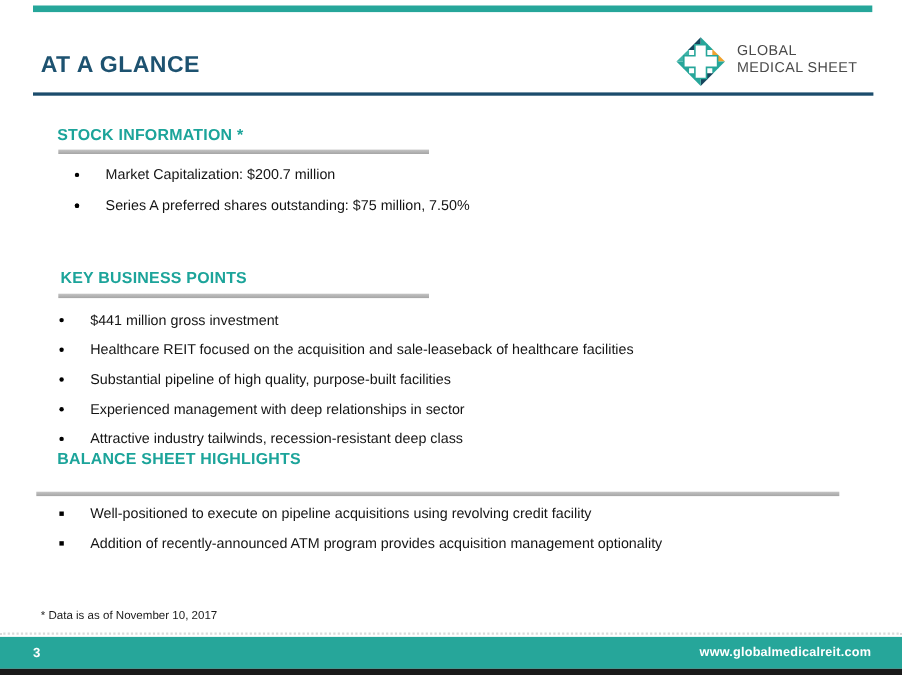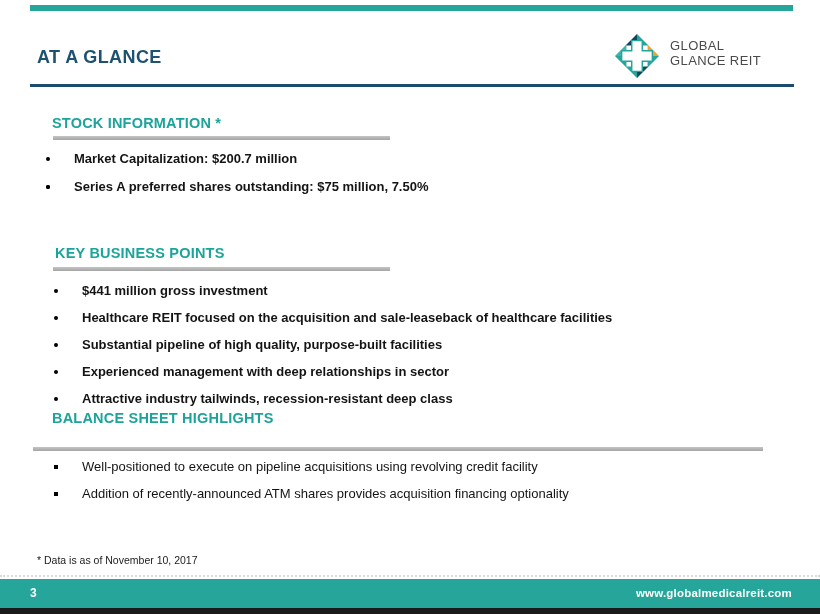--- a/index.html
+++ b/index.html
@@ -11,21 +11,21 @@
     --text:#141414;
   }
   html,body{margin:0;padding:0;background:#fff;}
   .slide{
     position:relative;width:820px;height:614px;background:#fff;
     font-family:"Liberation Sans",sans-serif;overflow:hidden;
   }
   .top-accent{position:absolute;left:30px;top:5px;width:763px;height:6px;background:var(--teal);}
   .page-title{
     position:absolute;left:37px;top:47px;margin:0;
-    font-size:18px;font-weight:bold;color:var(--navy);letter-spacing:.4px;
+    font-size:21px;font-weight:bold;color:var(--navy);letter-spacing:.4px;
   }
   .title-rule{position:absolute;left:30px;top:84px;width:764px;height:3px;background:var(--rule-navy);}
   .logo{position:absolute;left:612px;top:31px;width:165px;height:50px;}
   .logo-mark{position:absolute;left:0;top:1px;}
   .logo-text{
     position:absolute;left:58px;top:7px;
     font-size:13px;line-height:15px;color:#4A4A4A;letter-spacing:.4px;white-space:nowrap;
   }
   .sec-heading{
     position:absolute;margin:0;font-size:14.5px;font-weight:bold;
@@ -33,22 +33,22 @@
   }
   #h-stock{left:52px;top:115px;}
   #h-kbp{left:55px;top:245px;}
   #h-bsh{left:52px;top:410px;}
   .rule{position:absolute;height:4px;background:linear-gradient(180deg,var(--gray-bar-hi),var(--gray-bar-lo));}
   #r-stock{left:53px;top:136px;width:337px;}
   #r-kbp{left:53px;top:267px;width:337px;}
   #r-bsh{left:33px;top:447px;width:730px;}
   ul.bullets{position:absolute;list-style:none;margin:0;padding:0;font-size:13px;color:var(--text);}
   ul.bullets li{position:relative;padding-left:30px;line-height:14px;white-space:nowrap;}
-  #ul-stock{left:44px;top:152px;font-weight:bold;} #ul-stock li{margin-bottom:14px;}
-  #ul-kbp{left:52px;top:284px;}  #ul-kbp li{margin-bottom:13px;font-weight:bold;}
+  #ul-stock{left:66px;top:152px;} #ul-stock li{margin-bottom:14px;}
+  #ul-kbp{left:52px;top:284px;}  #ul-kbp li{margin-bottom:13px;}
   #ul-bsh{left:52px;top:460px;}  #ul-bsh li{margin-bottom:13px;}
   .dot{position:absolute;left:2px;top:5px;width:4px;height:4px;border-radius:50%;background:#000;}
   .sq{position:absolute;left:2px;top:5px;width:4px;height:4px;background:#000;}
   .footnote{position:absolute;left:37px;top:554px;font-size:10.5px;color:#1A1A1A;}
   .dotline{position:absolute;left:0;top:575px;width:820px;height:0;border-top:2px dotted #DADADA;}
   .footer-bar{position:absolute;left:0;top:579px;width:820px;height:29px;background:var(--teal);}
   .page-number{position:absolute;left:30px;top:0;height:29px;line-height:29px;color:#fff;font-size:12px;font-weight:bold;}
   .site{position:absolute;right:28px;top:0;height:45px;line-height:29px;color:#fff;font-size:11.5px;font-weight:bold;letter-spacing:.2px;}
   .bottom-strip{position:absolute;left:0;top:608px;width:820px;height:6px;background:#1A1A1A;}
 </style>
@@ -71,21 +71,21 @@
       <polygon points="50,96 74,72 50,72" fill="#15455C"></polygon>
       <polygon points="50,96 26,72 50,72" fill="#26A69A"></polygon>
       <polygon points="4,50 28,74 28,50" fill="#26A69A"></polygon>
       <polygon points="4,50 28,26 28,50" fill="#3FB3A7"></polygon>
       <rect x="39" y="18" width="22" height="64" fill="#fff"></rect>
       <rect x="18" y="39" width="64" height="22" fill="#fff"></rect>
       <path d="M39,18 h22 v21 h21 v22 h-21 v21 h-22 v-21 h-21 v-22 h21 z" fill="none" stroke="#26A69A" stroke-width="3"></path>
     </svg>
     <div class="logo-text">
       <div>GLOBAL</div>
-      <div>GLANCE REIT</div>
+      <div>MEDICAL SHEET</div>
     </div>
   </div>
 
   <h2 class="sec-heading" id="h-stock">STOCK INFORMATION *</h2>
   <div class="rule" id="r-stock"></div>
   <ul class="bullets" id="ul-stock">
     <li>
       <span class="dot"></span>
       <span>Market Capitalization: $200.7 million</span>
     </li>
@@ -125,21 +125,21 @@
 
   <h2 class="sec-heading" id="h-bsh">BALANCE SHEET HIGHLIGHTS</h2>
   <div class="rule" id="r-bsh"></div>
   <ul class="bullets" id="ul-bsh">
     <li>
       <span class="sq"></span>
       <span>Well-positioned to execute on pipeline acquisitions using revolving credit facility</span>
     </li>
     <li>
       <span class="sq"></span>
-      <span>Addition of recently-announced ATM shares provides acquisition financing optionality</span>
+      <span>Addition of recently-announced ATM program provides acquisition management optionality</span>
     </li>
   </ul>
 
   <div class="footnote">* Data is as of November 10, 2017</div>
 
   <div class="dotline"></div>
 
   <div class="footer-bar">
     <span class="page-number">3</span>
     <span class="site">www.globalmedicalreit.com</span>

